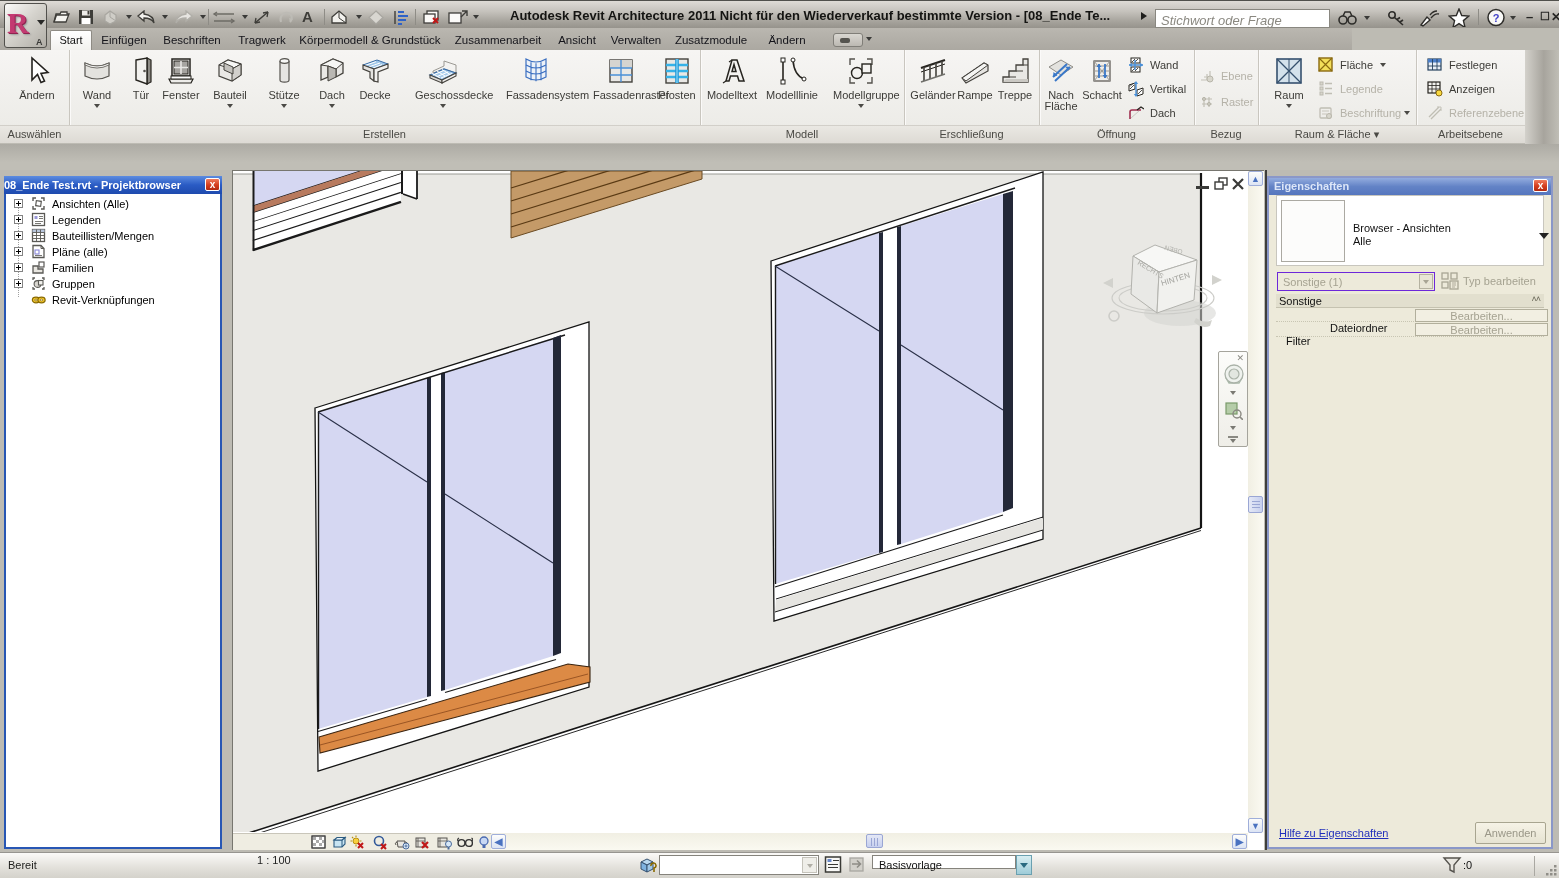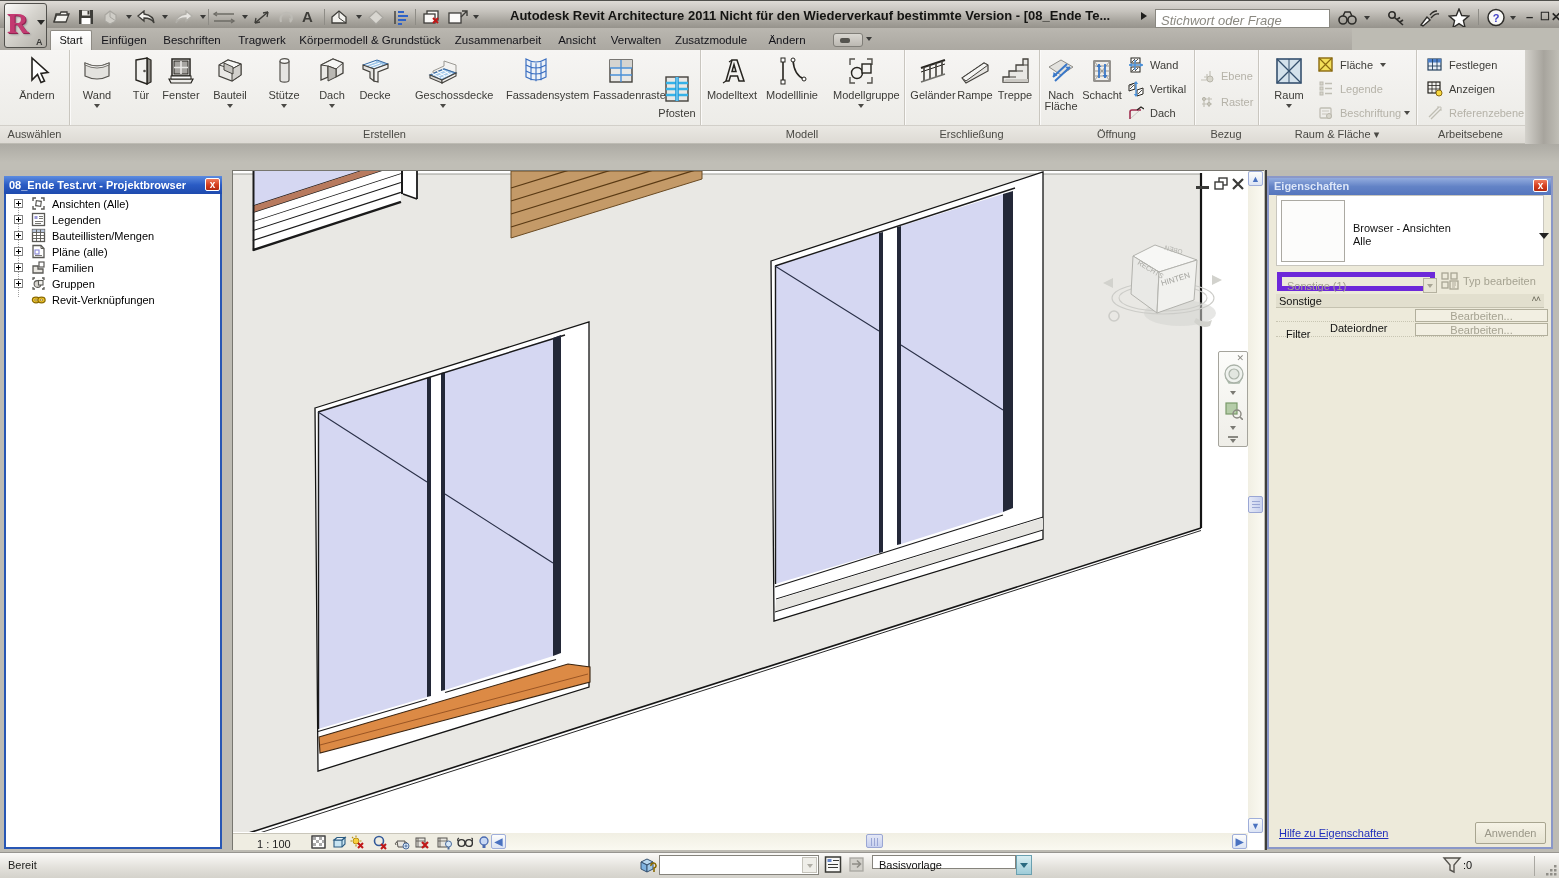--- a/index.html
+++ b/index.html
@@ -32,21 +32,21 @@
 .bigbtn{top:3px;width:56px;text-align:center;}
 .bigbtn svg{display:block;margin:2px auto 0;}
 .bigbtn .lbl{margin-top:3px;font-size:11px;color:#3C3B37;line-height:11px;white-space:nowrap;}
 .drp{margin:3px auto 0;width:0;height:0;border-left:3.5px solid transparent;border-right:3.5px solid transparent;border-top:4px solid #4A4945;}
 .smbtn{height:16px;}
 .smbtn .lbl{position:absolute;left:22px;top:2px;font-size:11px;color:#3C3B37;white-space:nowrap;}
 .smbtn.gray .lbl{color:#B5B2A8;}
 .sdrp{position:absolute;width:0;height:0;border-left:3.5px solid transparent;border-right:3.5px solid transparent;border-top:4px solid #4A4945;}
 #ribright{left:1525px;top:50px;width:34px;height:94px;background:linear-gradient(90deg,#D3D1CB,#A7A49D 55%,#C0BEB6);}
 #pbrowser{left:4px;top:176px;width:218px;height:673px;}
-#pbtitle{left:0;top:0;width:218px;height:18px;background:linear-gradient(#5B8BE0,#2A5BC4 50%,#1E4AAE);color:#FFFFFF;font-weight:bold;line-height:18px;padding-left:5px;}
+#pbtitle{left:0;top:0;width:218px;height:18px;background:linear-gradient(#5B8BE0,#2A5BC4 50%,#1E4AAE);color:#FFFFFF;font-weight:bold;line-height:18px;}
 #pbbody{left:0;top:18px;width:218px;height:655px;background:#FFFFFF;border:2px solid #2756B4;border-top:none;}
 .closex{width:15px;height:13px;background:linear-gradient(#F07B5C,#D43D1E 55%,#B22A10);border:1px solid #FFFFFF;border-radius:2px;color:#fff;font-size:10px;font-weight:bold;text-align:center;line-height:12px;}
 .trow{left:0;height:16px;width:210px;}
 .texp{position:absolute;left:8px;top:3px;width:9px;height:9px;border:1px solid #848484;background:#fff;}
 .texp:before{content:"";position:absolute;left:1px;top:3px;width:5px;height:1px;background:#000;}
 .texp:after{content:"";position:absolute;left:3px;top:1px;width:1px;height:5px;background:#000;}
 .tlbl{position:absolute;left:46px;top:2px;font-size:11px;color:#000;}
 .ticon{position:absolute;left:25px;top:0px;}
 
 #props{left:1267px;top:176px;width:286px;height:673px;background:#EDEADA;border:2px solid #8A97C8;}
@@ -279,21 +279,21 @@
       <div class="lbl">Fassadensystem</div>
     </div>
 <div class="abs bigbtn" style="left:593px;top:3px">
       <svg width="32" height="32" viewBox="0 0 32 32">
         <rect x="5" y="5" width="22" height="22" fill="#E9E8E5" stroke="#44423D" stroke-width="1.4"></rect>
         <rect x="5" y="5" width="22" height="8" fill="#D5D4D0"></rect>
         <path d="M16,5 V27 M5,13 H27 M5,20 H27" stroke="#4A90D8" stroke-width="1.4"></path>
       </svg>
       <div class="lbl">Fassadenraster</div>
     </div>
-<div class="abs bigbtn" style="left:649px;top:21px">
+<div class="abs bigbtn" style="left:649px;top:3px">
       <svg width="32" height="32" viewBox="0 0 32 32">
         <rect x="5" y="4" width="22" height="24" fill="#E9E8E5" stroke="#44423D" stroke-width="1.4"></rect>
         <path d="M5,10 H27 M5,16 H27 M5,22 H27" stroke="#35B2E8" stroke-width="2.4"></path>
         <path d="M16,4 V28" stroke="#2296D8" stroke-width="3.6"></path>
         <path d="M16,4 V28" stroke="#8ADCF8" stroke-width="1.2"></path>
       </svg>
       <div class="lbl">Pfosten</div>
     </div>
 <div class="abs bigbtn" style="left:704px;top:3px">
       <svg width="32" height="32" viewBox="0 0 32 32">
@@ -539,21 +539,21 @@
   </div>
 <div class="abs" style="left:1265px;top:170px;width:2px;height:680px;background:#3E3E3A;"></div>
 <div class="abs" id="props">
 <div class="abs" id="propstitle">Eigenschaften<div class="abs closex" style="right:3px;top:1px">x</div></div>
 <div class="abs" style="left:7px;top:17px;width:268px;height:71px;background:#FFF;border:1px solid #C8C6BE;">
       <div class="abs" style="left:4px;top:4px;width:64px;height:62px;background:#FCFCFB;border:1px solid #ABA9A2;"></div>
       <div class="abs" style="left:76px;top:26px;color:#111;">Browser - Ansichten</div>
       <div class="abs" style="left:76px;top:39px;color:#111;">Alle</div>
       <div class="abs" style="left:262px;top:37px;width:0;height:0;border-left:5px solid transparent;border-right:5px solid transparent;border-top:6px solid #222;"></div>
     </div>
-<div class="abs" style="left:8px;top:94px;width:158px;height:19px;background:#EDEADA;border:5px solid #6d28d9;">
+<div class="abs" style="left:8px;top:94px;width:158px;height:19px;background:#EDEADA;border:1px solid #6d28d9;">
       <div class="abs" style="left:5px;top:3px;color:#A5A291;">Sonstige (1)</div>
       <div class="abs" style="left:141px;top:1px;width:14px;height:15px;background:#E8E5D5;border:1px solid #B5B2A0;">
         <div class="abs" style="left:3px;top:5px;width:0;height:0;border-left:3.5px solid transparent;border-right:3.5px solid transparent;border-top:4px solid #A8A594;"></div>
       </div>
     </div>
 <svg class="abs" style="left:172px;top:93px" width="18" height="19" viewBox="0 0 18 19">
       <rect x="1" y="2" width="6" height="6" fill="none" stroke="#A8A594" stroke-width="1.3"></rect>
       <rect x="10" y="2" width="6" height="6" fill="none" stroke="#A8A594" stroke-width="1.3"></rect>
       <rect x="1" y="11" width="6" height="6" fill="none" stroke="#A8A594" stroke-width="1.3"></rect>
       <rect x="9" y="10" width="8" height="8" fill="#EDEADA" stroke="#A8A594" stroke-width="1.3"></rect>
@@ -562,21 +562,21 @@
 <div class="abs" style="left:194px;top:97px;color:#A5A291;">Typ bearbeiten</div>
 <div class="abs" style="left:7px;top:116px;width:268px;height:14px;background:#E2DFCE;border-bottom:1px solid #C5C2B0;">
       <span style="position:absolute;left:3px;top:1px;color:#111;">Sonstige</span>
       <span style="position:absolute;right:4px;top:0px;color:#6A6858;font-size:9px;letter-spacing:-1px;">˄˄</span>
     </div>
 <div class="abs" style="left:7px;top:130px;width:268px;height:14px;border-bottom:1px dotted #C8C5B2;">
       <span style="position:absolute;left:10px;top:14px;color:#111;margin-left:44px;">Dateiordner</span>
     </div>
 <div class="abs pbearb" style="top:131px;">Bearbeiten...</div>
 <div class="abs" style="left:7px;top:144px;width:268px;height:15px;border-bottom:1px dotted #C8C5B2;">
-      <span style="position:absolute;left:10px;top:6px;color:#111;">Filter</span>
+      <span style="position:absolute;left:10px;top:13px;color:#111;">Filter</span>
     </div>
 <div class="abs pbearb" style="top:145px;">Bearbeiten...</div>
 <div class="abs" style="left:10px;top:649px;color:#2230BB;text-decoration:underline;">Hilfe zu Eigenschaften</div>
 <div class="abs" style="left:206px;top:644px;width:71px;height:22px;background:linear-gradient(#F6F3E6,#E6E3D2);border:1px solid #A8A590;border-radius:2px;text-align:center;line-height:21px;color:#9A9788;">Anwenden</div>
 </div>
 <div class="abs" id="statusbar">
 <div class="abs" style="left:8px;top:6px;color:#1E1E1C;">Bereit</div>
 <svg class="abs" style="left:638px;top:3px" width="19" height="19" viewBox="0 0 19 19">
       <polygon points="3,6 9,3 15,6 9,9" fill="#B8D8F0" stroke="#35506E"></polygon>
       <polygon points="3,6 9,9 9,16 3,13" fill="#7EB2E0" stroke="#35506E"></polygon>
@@ -721,21 +721,21 @@
 </div>
 <div class="abs" id="vsb">
 <div class="abs sbtn" style="left:0px;top:0px;width:15px;height:15px;line-height:14px;font-size:9px;">▲</div>
 <div class="abs sbtn" style="left:0px;top:647px;width:15px;height:15px;line-height:14px;font-size:9px;">▼</div>
 <div class="abs" style="left:0px;top:325px;width:15px;height:17px;background:linear-gradient(90deg,#E4E8F6,#C6CFEE);border:1px solid #9AA6D4;border-radius:2px;">
         <div style="position:absolute;left:3px;top:4px;width:8px;height:1px;background:#9AA6D4;box-shadow:0 3px 0 #9AA6D4,0 6px 0 #9AA6D4;"></div>
       </div>
 </div>
 <div class="abs" id="hsbrow">
 <div class="abs" id="viewbar">
-<div class="abs" style="left:24px;top:4px;color:#222;">1 : 100</div>
+<div class="abs" style="left:24px;top:20px;color:#222;">1 : 100</div>
 <svg class="abs" style="left:78px;top:1px" width="16" height="15" viewBox="0 0 16 15">
           <rect x="1" y="1" width="13" height="12" fill="#FFF" stroke="#555"></rect>
           <path d="M2,2 h3 v3 h-3 Z M8,2 h3 v3 h-3 Z M5,5 h3 v3 h-3 Z M11,5 h3 v3 h-3 Z M2,8 h3 v3 h-3 Z M8,8 h3 v3 h-3 Z" fill="#AAA"></path>
           <rect x="1" y="1" width="13" height="12" fill="none" stroke="#444" stroke-width="1.1"></rect>
         </svg>
 <svg class="abs" style="left:99px;top:1px" width="16" height="15" viewBox="0 0 16 15">
           <polygon points="2,5 10,5 13,2.5 13,9 10,12 2,12" fill="#C8E4F2" stroke="#2A5A80" stroke-width="1.1"></polygon>
           <polygon points="2,5 10,5 13,2.5 5,2.5" fill="#E8F4FA" stroke="#2A5A80" stroke-width="1.1"></polygon>
           <line x1="10" y1="5" x2="10" y2="12" stroke="#2A5A80"></line>
         </svg>

